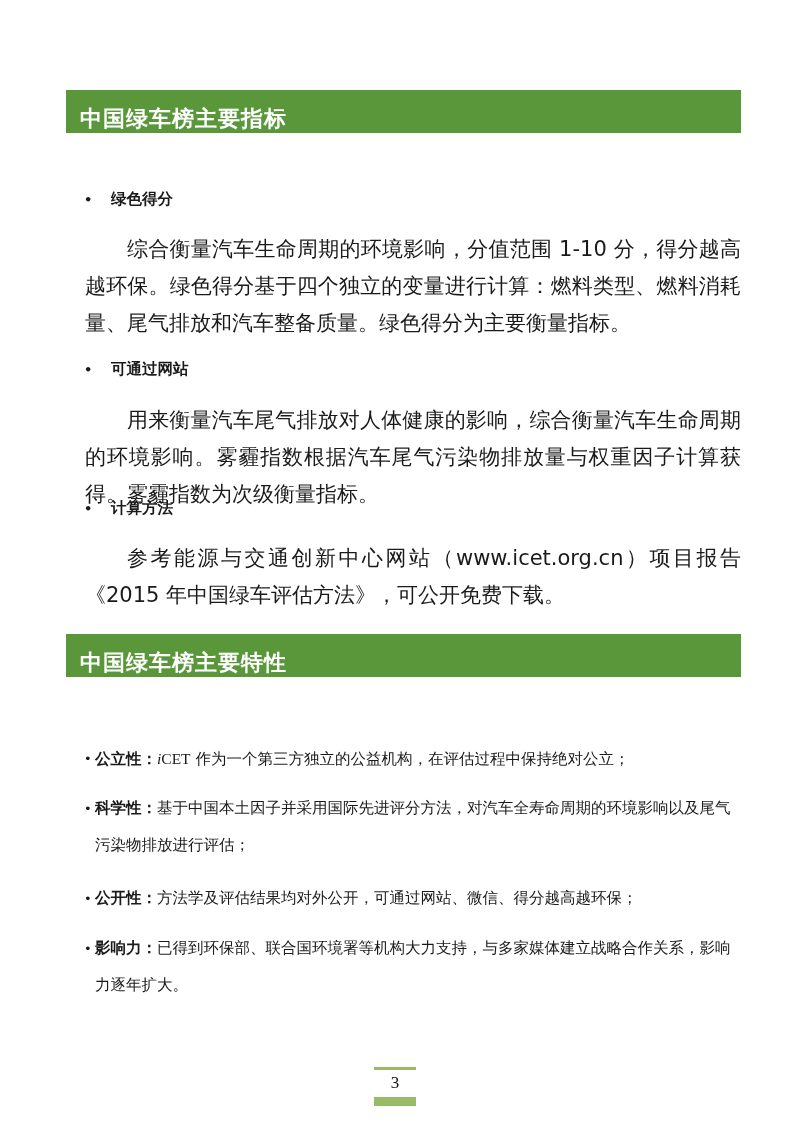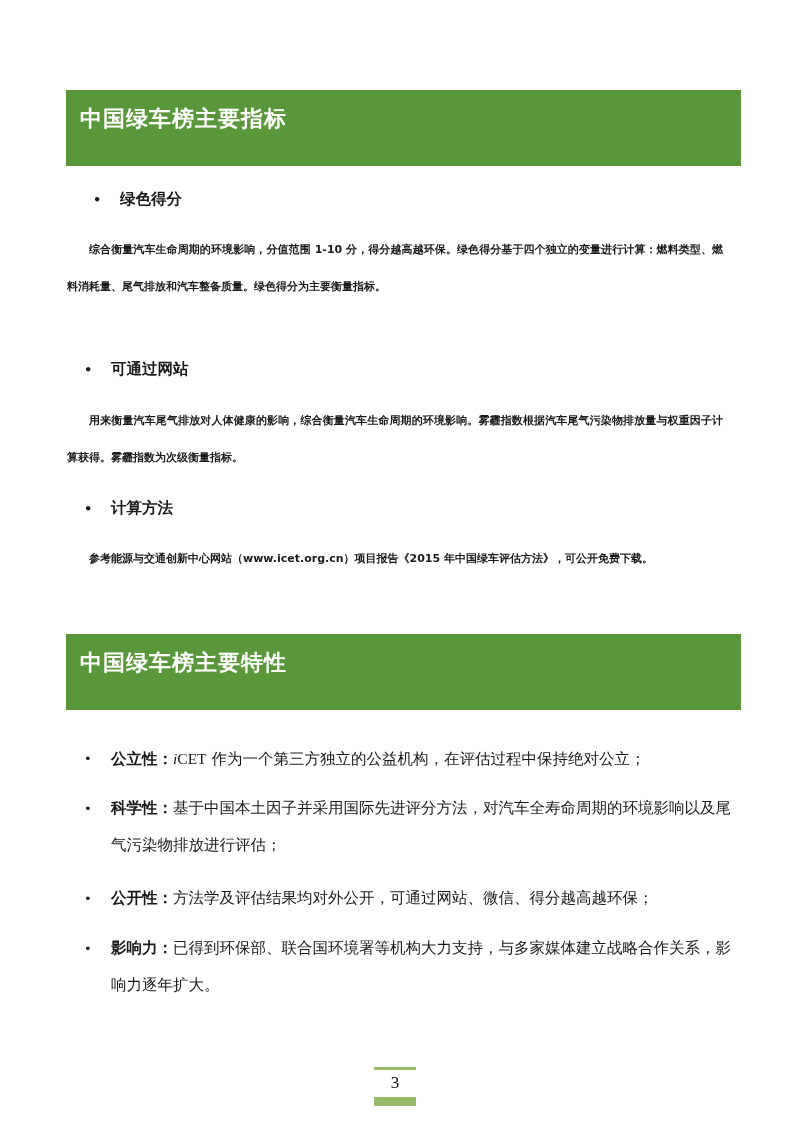--- a/index.html
+++ b/index.html
@@ -1,53 +1,53 @@
 <!DOCTYPE html>
 <html><head>
 <meta charset="utf-8">
 <style>
   html, body { margin: 0; padding: 0; }
   body {
     width: 800px; height: 1129px; background: #ffffff; position: relative; overflow: hidden;
     font-family: "DejaVu Sans", "Liberation Sans", sans-serif; color: #1a1a1a;
   }
   .section-bar {
-    position: absolute; left: 66px; width: 675px; height: 76px;
+    position: absolute; left: 66px; width: 675px; height: 43px;
     background: #5a973a; color: #ffffff;
     font-size: 22px; font-weight: bold; line-height: 58px;
     padding-left: 14px; box-sizing: border-box; letter-spacing: 1px;
   }
   .bullet-heading {
     position: absolute; left: 84px; font-size: 15.5px; font-weight: bold; line-height: 22px;
   }
   .bullet-dot {
     display: inline-block; width: 27px; font-size: 13px; vertical-align: middle;
   }
   .para {
-    position: absolute; left: 67px; width: 656px; font-size: 11px; line-height: 37px;
-    text-indent: 2em; text-align: justify; font-weight: bold;
+    position: absolute; left: 85px; width: 656px; font-size: 21px; line-height: 37px;
+    text-indent: 2em; text-align: justify;
   }
   .feature {
     position: absolute; left: 84px; width: 660px; font-size: 15.5px; line-height: 37px;
   }
   .feature .dot { position: absolute; left: 0; top: 0; font-size: 13px; }
-  .feature .body { margin-left: 27px; display: block; }
+  .feature .body { margin-left: 11px; display: block; }
   .feature b { font-weight: bold; }
   .feature i { font-family: "Liberation Serif", serif; font-style: italic; }
   .page-number-wrap { position: absolute; left: 374px; top: 1067px; width: 42px; text-align: center; }
   .pn-line-top { height: 3px; background: #97bb67; margin-bottom: 2px; }
   .pn-num { font-family: "Liberation Serif", serif; font-size: 17px; line-height: 22px; color: #111; }
   .pn-line-bottom { height: 9px; background: #97bb67; margin-top: 3px; }
 </style>
 </head>
 <body>
 
 <div class="section-bar" style="top:90px;">中国绿车榜主要指标</div>
 
-<div class="bullet-heading" style="top:188px;margin-left:9px;">
+<div class="bullet-heading" style="top:188px;">
   <span class="bullet-dot">•</span><span>绿色得分</span>
 </div>
 <div class="para" style="top:231px;">综合衡量汽车生命周期的环境影响，分值范围 1-10 分，得分越高越环保。绿色得分基于四个独立的变量进行计算：燃料类型、燃料消耗量、尾气排放和汽车整备质量。绿色得分为主要衡量指标。</div>
 
 <div class="bullet-heading" style="top:358px;">
   <span class="bullet-dot">•</span><span>可通过网站</span>
 </div>
 <div class="para" style="top:402px;">用来衡量汽车尾气排放对人体健康的影响，综合衡量汽车生命周期的环境影响。雾霾指数根据汽车尾气污染物排放量与权重因子计算获得。雾霾指数为次级衡量指标。</div>
 
 <div class="bullet-heading" style="top:497px;">

